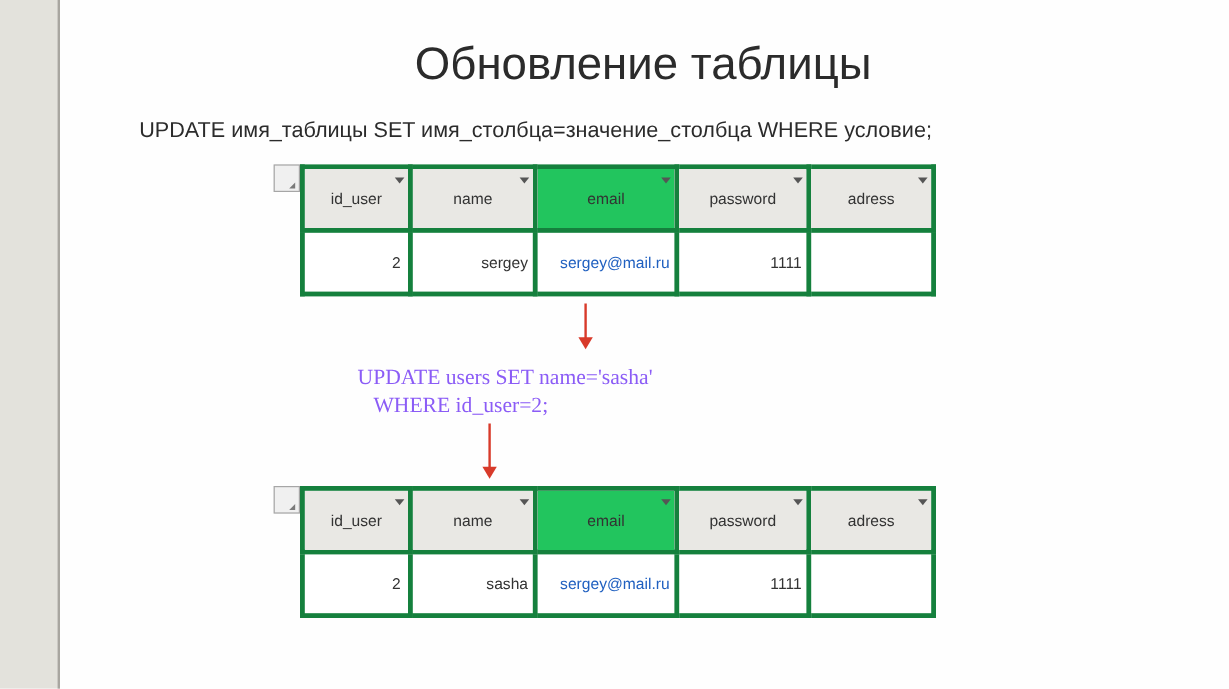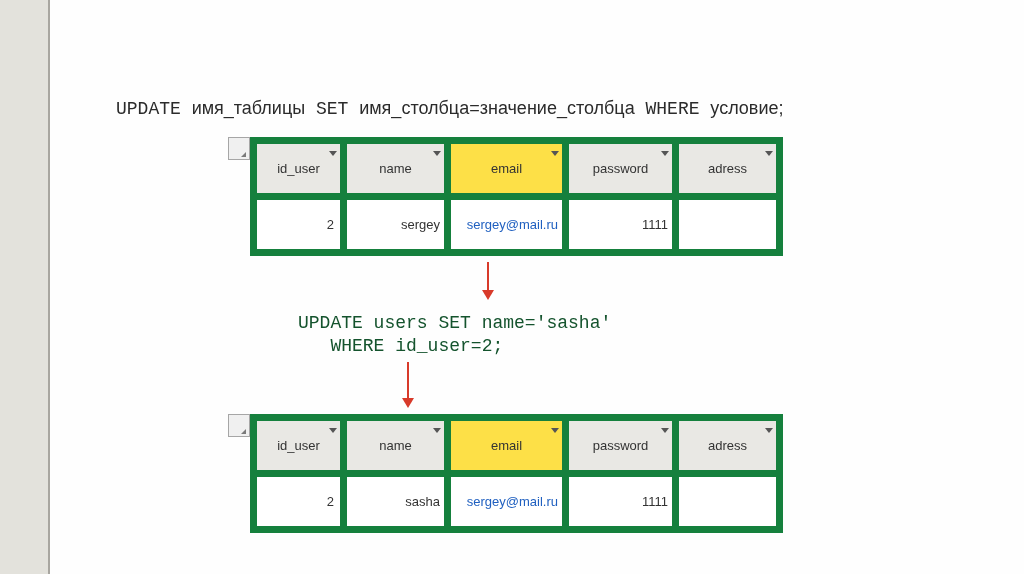--- a/index.html
+++ b/index.html
@@ -32,21 +32,21 @@
     font-weight: 400;
     font-size: 38px;
     line-height: 1.2;
     color: #2b2b2b;
   }
   .syntax {
     margin: 8px 0 10px 68px;
     font-size: 18px;
     color: #2b2b2b;
   }
-  .syntax .kw { font-style: normal; font-family: Liberation Mono, monospace; }
+  .syntax .kw { font-style: normal; }
   .syntax .it { }
 
   .grid-wrap {
     position: relative;
     width: 556px;
     margin-left: 180px;
   }
 
   .selector-cell {
     position: absolute;
@@ -66,33 +66,33 @@
   }
 
   table.db {
     border-collapse: collapse;
     margin-left: 22px;
     font-size: 13px;
     color: #333;
     background: #fff;
   }
   table.db th, table.db td {
-    border: 7px solid #15803d;
+    border: 4px solid #15803d;
     height: 22px;
     padding: 17px 4px;
     box-sizing: border-box;
   }
   table.db th {
     background: #e9e8e4;
     font-weight: 400;
     position: relative;
     text-align: center;
   }
   table.db th.hl {
-    background: #fde047;
+    background: #22c55e;
   }
   table.db th .arrow {
     position: absolute;
     right: 3px; top: 7px;
     width: 0; height: 0;
     border-left: 4px solid transparent;
     border-right: 4px solid transparent;
     border-top: 5px solid #555;
   }
   table.db td {
@@ -102,40 +102,40 @@
   table.db td.email { color: #2060c0; }
 
   .col-id    { width:  90px; }
   .col-name  { width: 104px; }
   .col-email { width: 118px; }
   .col-pass  { width: 110px; }
   .col-addr  { width: 104px; }
 
   .sql-block {
     margin: 10px 0 2px 250px;
-    font-family: Liberation Mono, monospace;
+    font-family: Liberation Serif, serif;
     font-size: 18px;
-    color: #14532d;
+    color: #8b5cf6;
     line-height: 1.3;
   }
   .sql-block span { display: block; white-space: pre; }
 
   svg.arrow-down {
     display: block;
   }
 </style>
 </head>
 <body>
 
 <div class="left-band"></div>
 
 <div class="slide">
 
   <h1>
-    <br>
+    <span>Обновление таблицы</span><br>
   </h1>
 
   <div class="syntax">
     <span class="kw">UPDATE </span><span class="it">имя_таблицы</span><span class="kw"> SET </span><span class="it">имя_столбца</span><span>=</span><span class="it">значение_столбца</span><span class="kw"> WHERE </span><span class="it">условие</span><span>;</span>
   </div>
 
   <div class="grid-wrap" style="margin-top:18px;">
     <div class="selector-cell"></div>
     <table class="db">
       <tbody>

